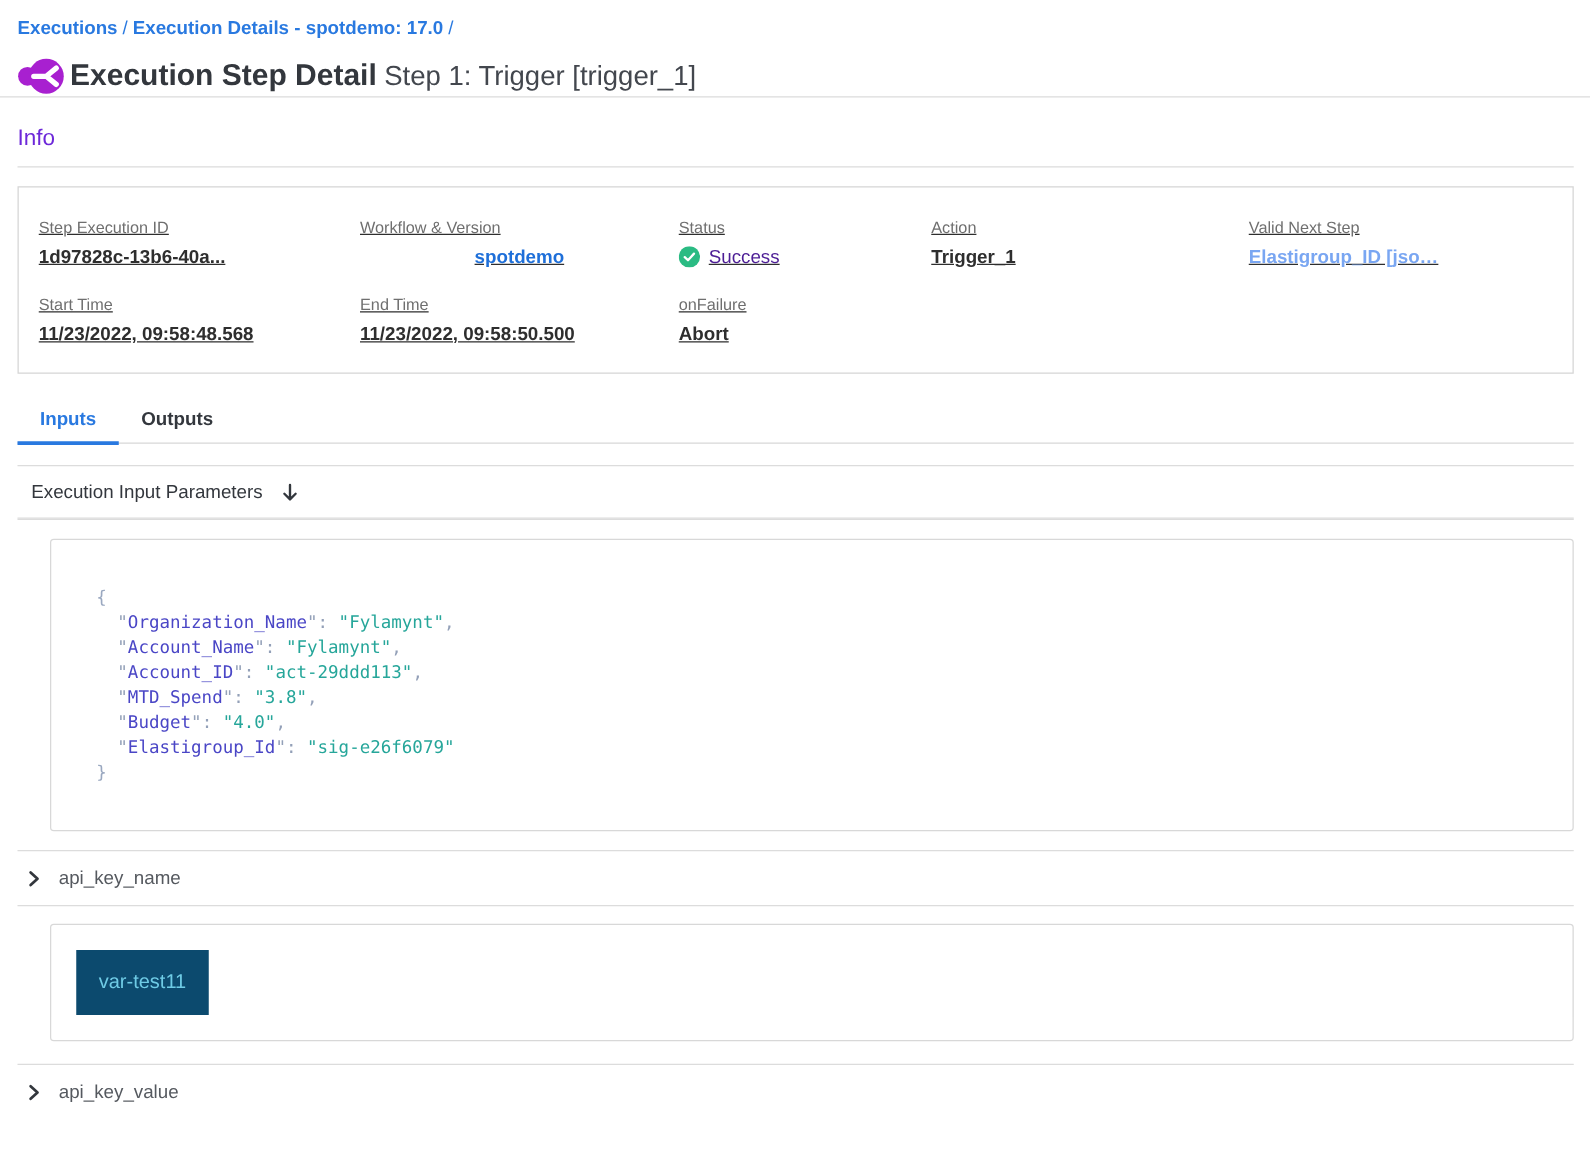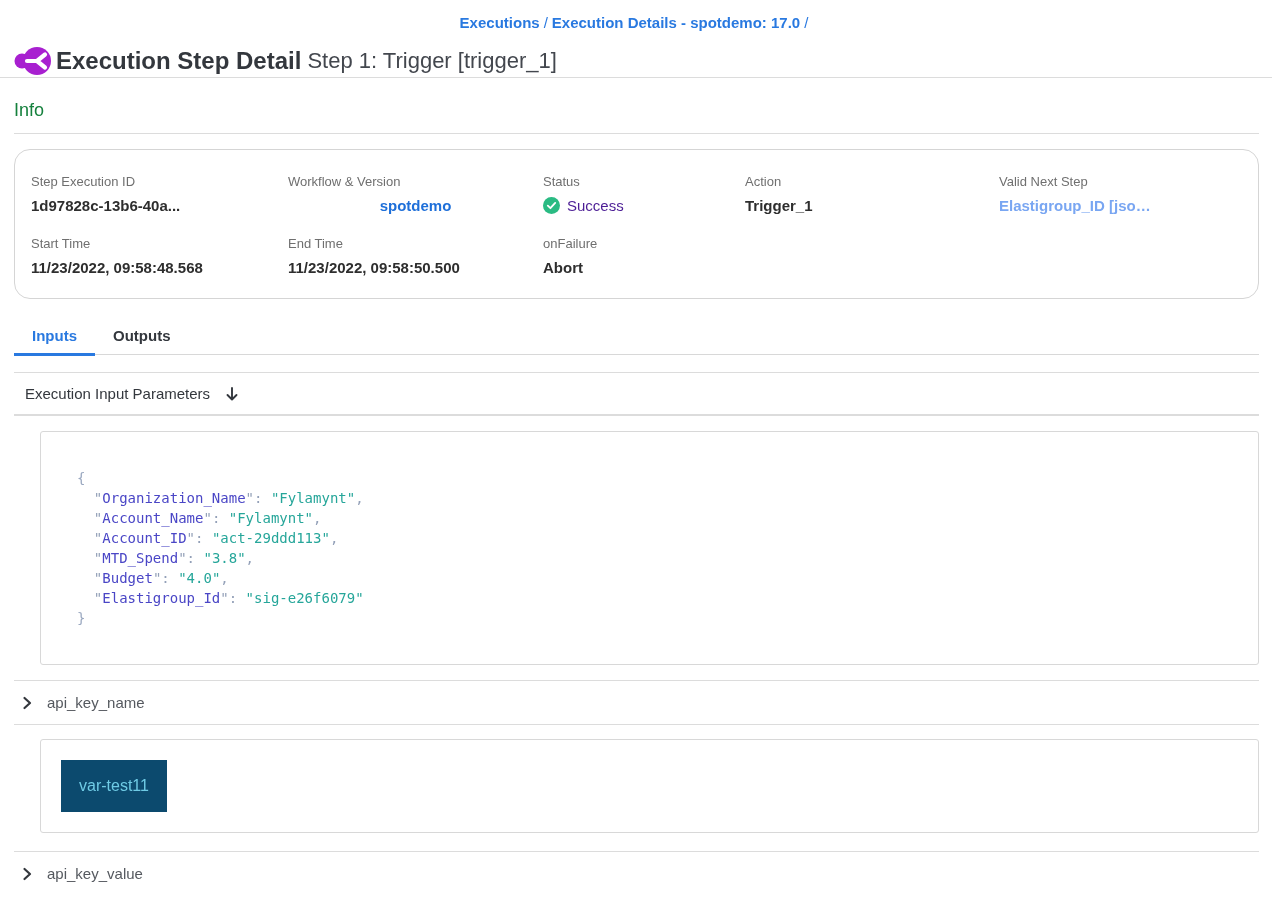--- a/index.html
+++ b/index.html
@@ -10,21 +10,20 @@
     color: #2e2e2e;
   }
   .page { width: 1272px; min-height: 919px; background: #fff; }
 
   
   .breadcrumb {
     padding: 14px 14px 0 14px;
     font-size: 15px;
     font-weight: 600;
     color: #2979e0;
-    text-align: center;
   }
   .breadcrumb a { color: #2979e0; text-decoration: none; cursor: pointer; }
   .breadcrumb .sep { color: #2979e0; font-weight: 400; padding: 0 4px; }
 
   
   .title-row {
     display: flex;
     align-items: center;
     gap: 4px;
     padding: 14px 14px 0 14px;
@@ -35,32 +34,33 @@
 
   .divider { border: none; border-top: 1px solid #dcdcdc; margin: 0 13px 0 14px; }
   .divider.full { margin: 0; }
 
   .hdr-divider { margin-top: 13px; }
 
   
   .section-heading {
     font-size: 18px;
     font-weight: 400;
-    color: #15803d;
+    color: #6d28d9;
     padding: 22px 14px 12px 14px;
   }
 
   .info-card {
     margin: 15px 13px 0 14px;
     border: 1px solid #d5d5d5;
-    border-radius: 16px;
+    border-radius: 0;
     padding: 24px 16px 22px 16px;
     display: grid;
     grid-template-columns: 257px 255px 202px 254px 1fr;
     row-gap: 22px;
+    text-decoration: underline;
   }
   .field .f-label {
     font-size: 13px;
     color: #6f6f6f;
     margin-bottom: 8px;
   }
   .field .f-value {
     font-size: 15px;
     font-weight: 700;
     color: #2e2e2e;

